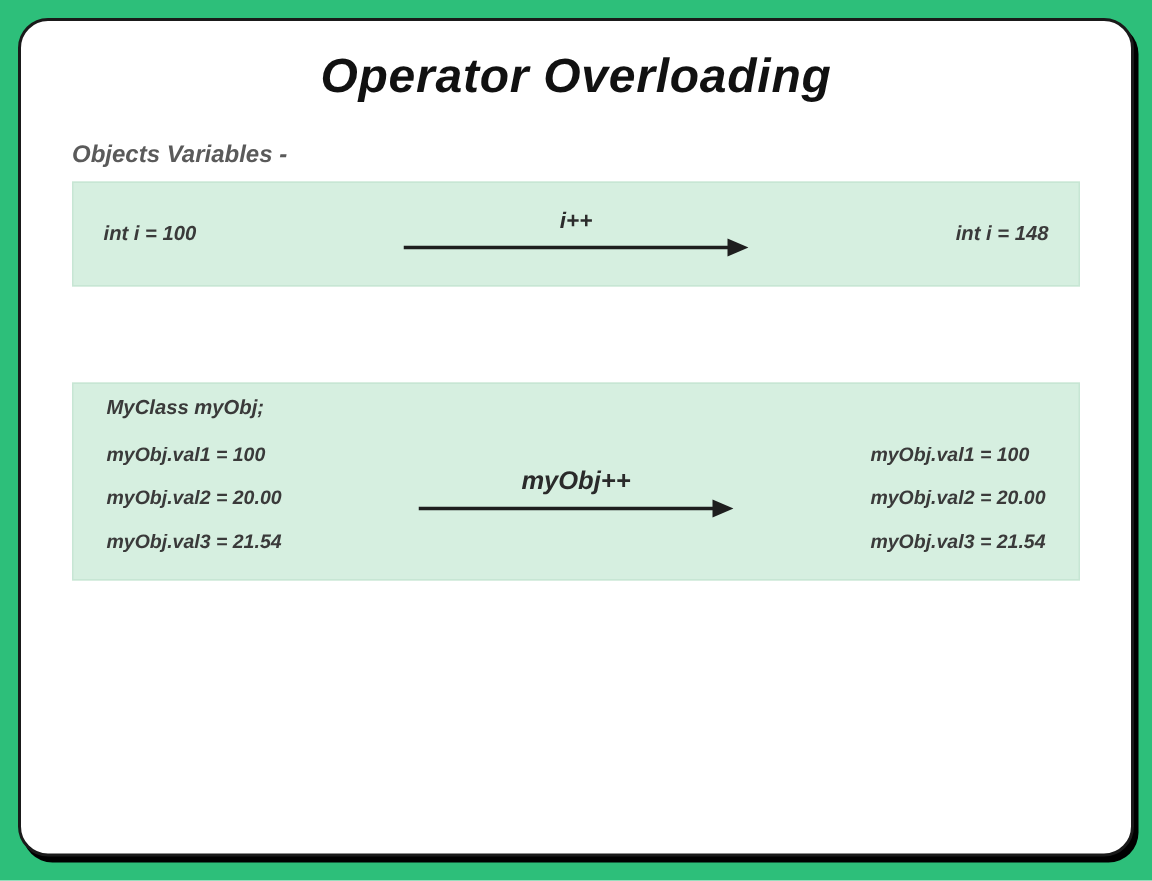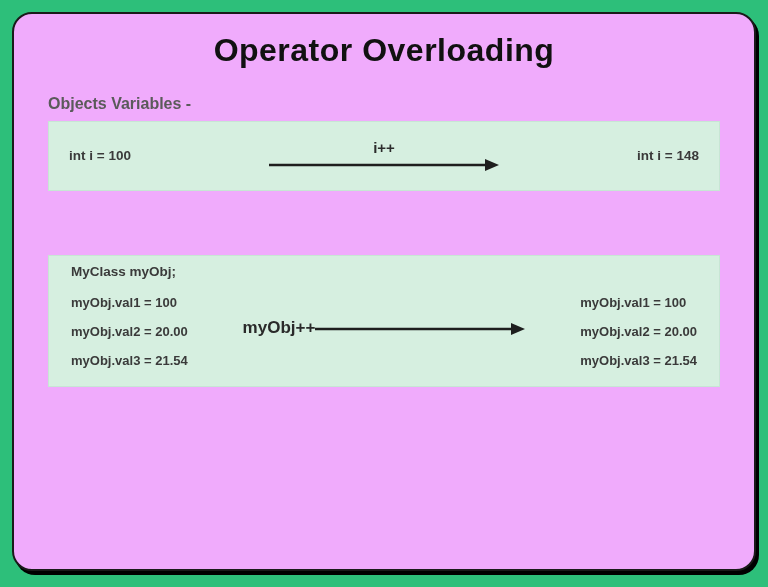--- a/index.html
+++ b/index.html
@@ -5,28 +5,29 @@
   * { box-sizing: border-box; margin: 0; padding: 0; }
   body {
     width: 768px;
     height: 587px;
     background: #2dbf7a;
     padding: 12px 12px 16px 12px;
     font-family: Arial, Helvetica, sans-serif;
     position: relative;
   }
   .card {
-    background: #f0abfc;
+    background: #ffffff;
     width: 100%;
     height: 100%;
     border-radius: 20px;
     border: 2px solid #1a1a1a;
     position: relative;
     padding: 18px 34px 18px 34px;
     box-shadow: 3px 4px 0 #000;
+    font-style: italic;
   }
   .title {
     text-align: center;
     font-size: 32px;
     font-weight: 800;
     color: #111;
     margin-bottom: 26px;
     letter-spacing: 0.5px;
   }
   .section-label {
@@ -84,21 +85,21 @@
   }
   .obj-col {
     display: flex;
     flex-direction: column;
     gap: 14px;
   }
   .obj-col .code-text { font-size: 13px; }
   .obj-arrow-wrap {
     flex: 0 0 220px;
     display: flex;
-    flex-direction: row;
+    flex-direction: column;
     align-items: center;
     margin-top: -6px;
   }
   .obj-arrow-label {
     font-size: 17px;
     font-weight: 700;
     color: #2a2a2a;
     margin-bottom: 1px;
   }
 </style>

